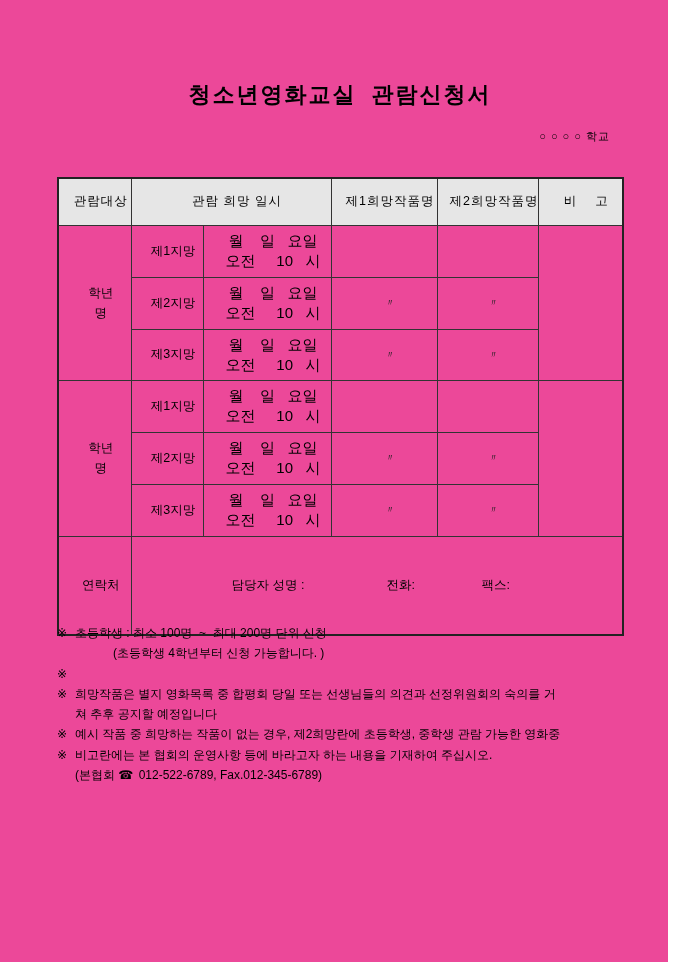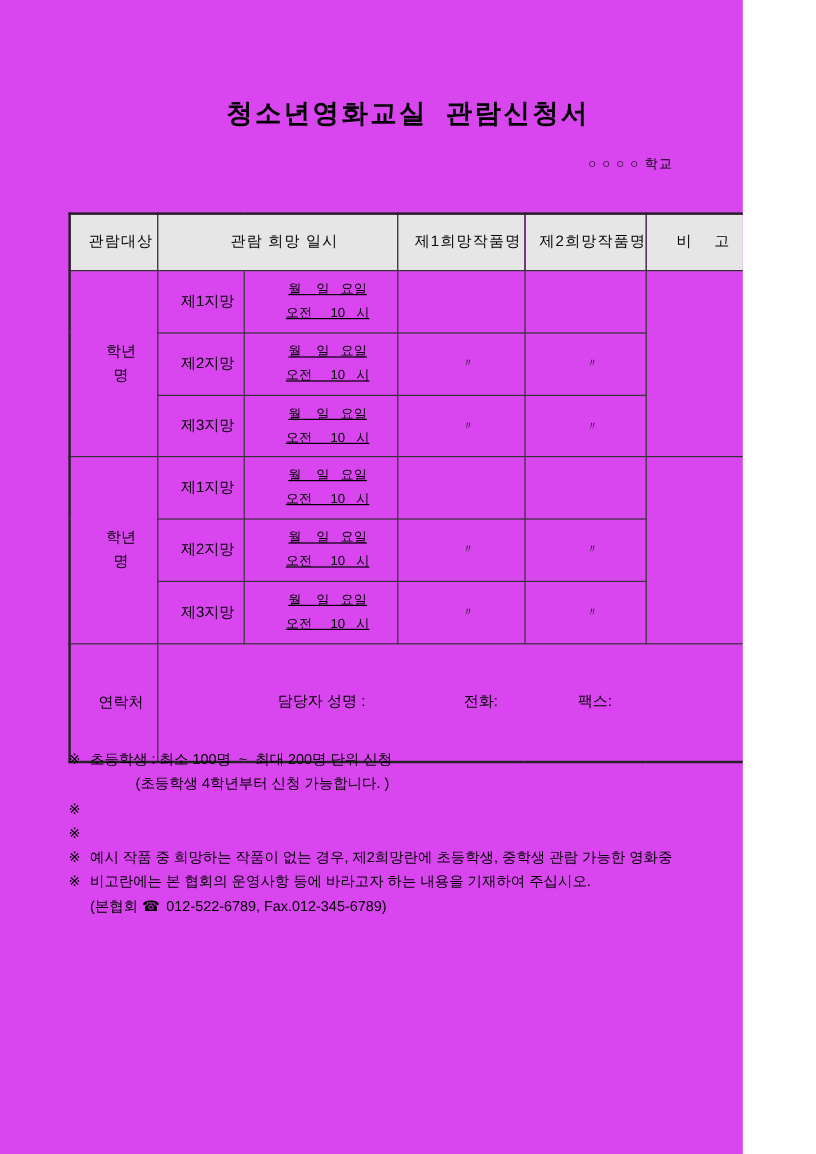--- a/index.html
+++ b/index.html
@@ -1,18 +1,18 @@
 <!DOCTYPE html>
 <html><head>
 <meta charset="utf-8">
 <style>
   * { margin:0; padding:0; box-sizing:border-box; }
   html,body { width:680px; background:#fff; }
   body { font-family:"Liberation Sans","DejaVu Sans",sans-serif; color:#111; }
-  .page { position:relative; width:619px; height:962px; background:#d946ef; overflow:hidden; }
+  .page { position:relative; width:668px; height:962px; background:#ec4899; overflow:hidden; }
 
   .doc-title {
     position:absolute; top:80px; left:0; width:680px;
     text-align:center; font-family:"Liberation Serif","DejaVu Serif",serif;
     font-size:22px; font-weight:bold; letter-spacing:2px; white-space:pre; color:#000;
   }
   .school-line {
     position:absolute; top:129px; right:58px;
     font-size:11px; letter-spacing:1px; white-space:pre; color:#000;
   }
@@ -23,21 +23,21 @@
     border:2px solid #222;
     font-size:12.5px; color:#000;
   }
   table.apply th, table.apply td {
     border:1px solid #333; text-align:center; vertical-align:middle;
     white-space:pre; overflow:hidden;padding-left:12px;
   }
   table.apply th {
     background:#e6e6e6; font-weight:normal; letter-spacing:1px;
   }
-  .date-cell { line-height:20px; font-size:11px;text-decoration:underline; }
+  .date-cell { line-height:20px; font-size:15px; }
   .ditto { font-size:10px; color:#222; }
   .group-label { line-height:20px; }
   .contact-cell { position:relative; height:100%; }
   .contact-cell .pos { position:absolute; top:50%; transform:translateY(-50%); white-space:pre; }
   .pos-manager { left:100px; }
   .pos-phone   { left:255px; }
   .pos-fax     { left:350px; }
 
   .notes {
     position:absolute; left:57px; top:623px; width:585px;
@@ -136,23 +136,25 @@
     </div>
     <div class="note-line">
       <span class="note-marker"></span>
       <span class="note-indent2">(초등학생 4학년부터 신청 가능합니다. )</span>
     </div>
     <div class="note-line">
       <span class="note-marker">※</span>
     </div>
     <div class="note-line">
       <span class="note-marker">※</span>
+      <span>희망작품은 별지 영화목록 중 합평회 당일 또는 선생님들의 의견과 선정위원회의 숙의를 거</span>
     </div>
     <div class="note-line">
       <span class="note-marker"></span>
+      <span>쳐 추후 공지할 예정입니다</span>
     </div>
     <div class="note-line">
       <span class="note-marker">※</span>
       <span>예시 작품 중 희망하는 작품이 없는 경우, 제2희망란에 초등학생, 중학생 관람 가능한 영화중</span>
     </div>
     <div class="note-line">
       <span class="note-marker"></span>
     </div>
     <div class="note-line">
       <span class="note-marker">※</span>

